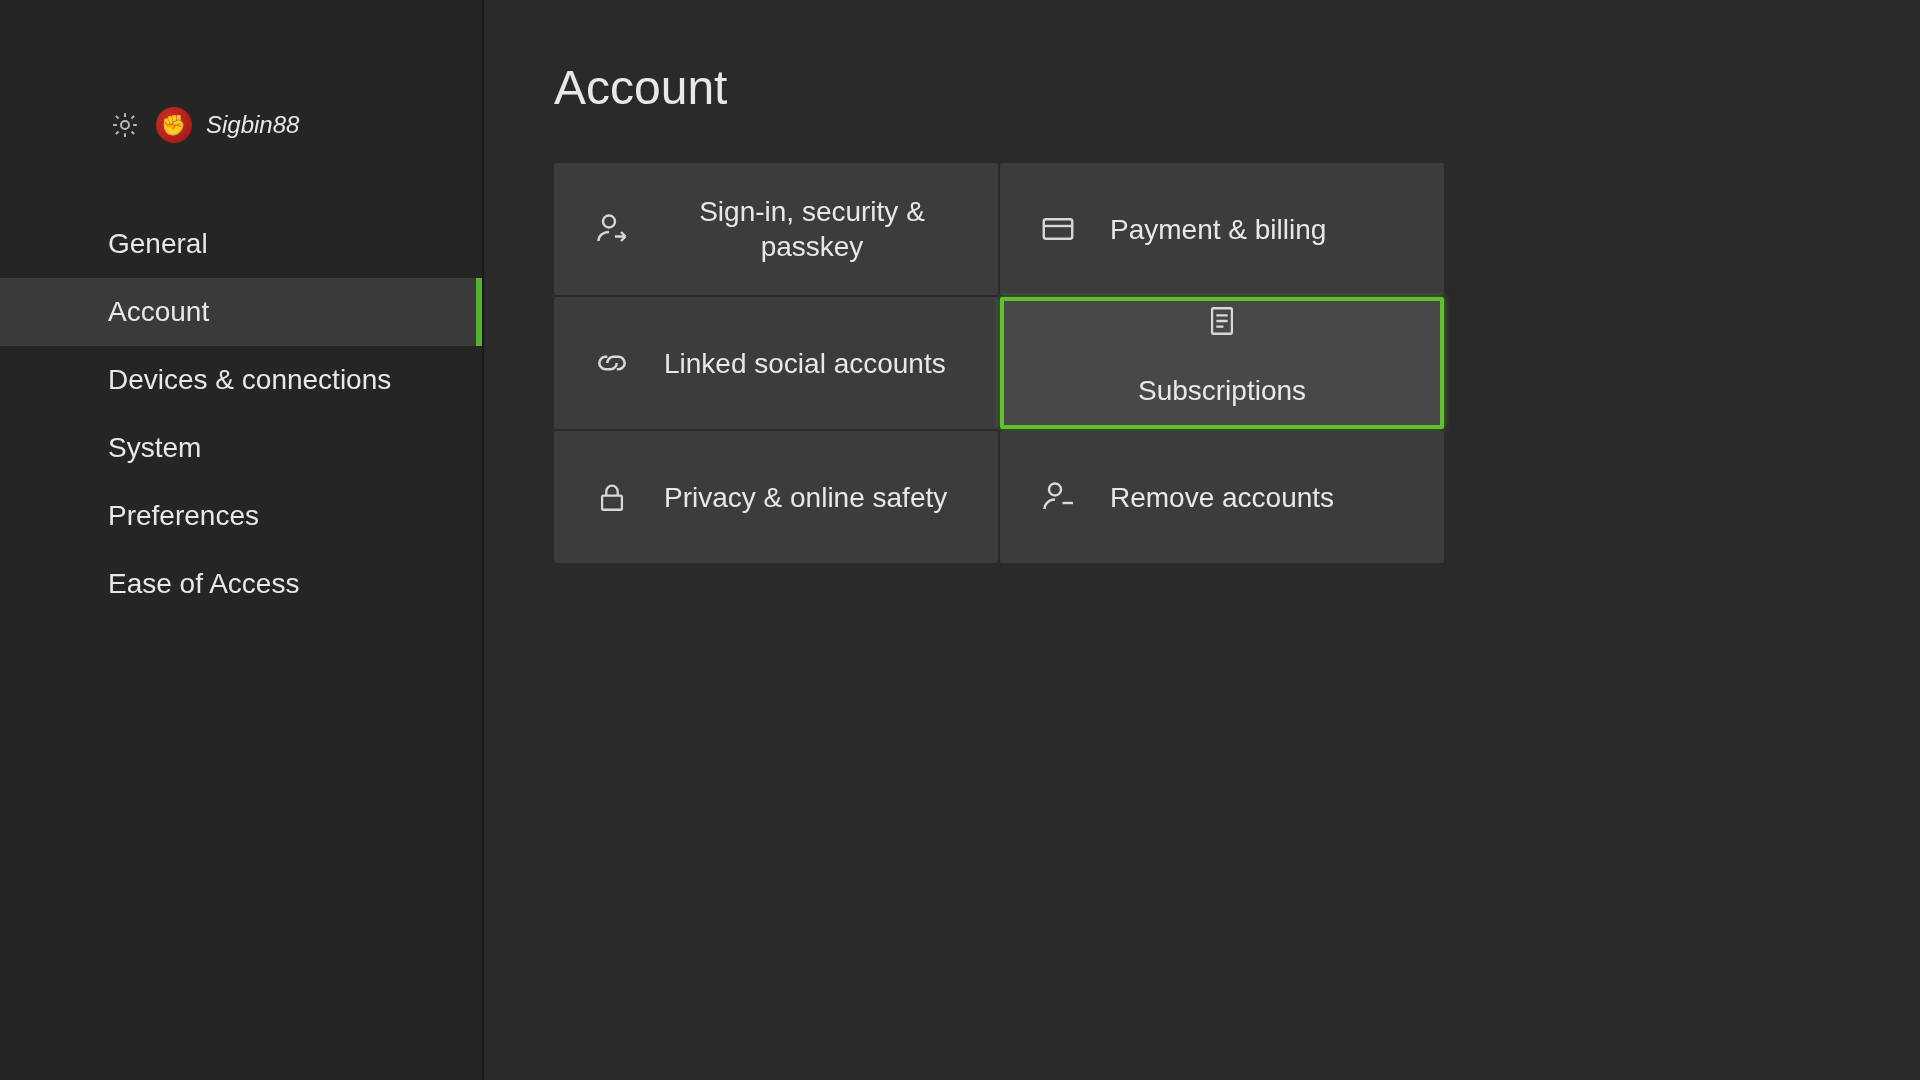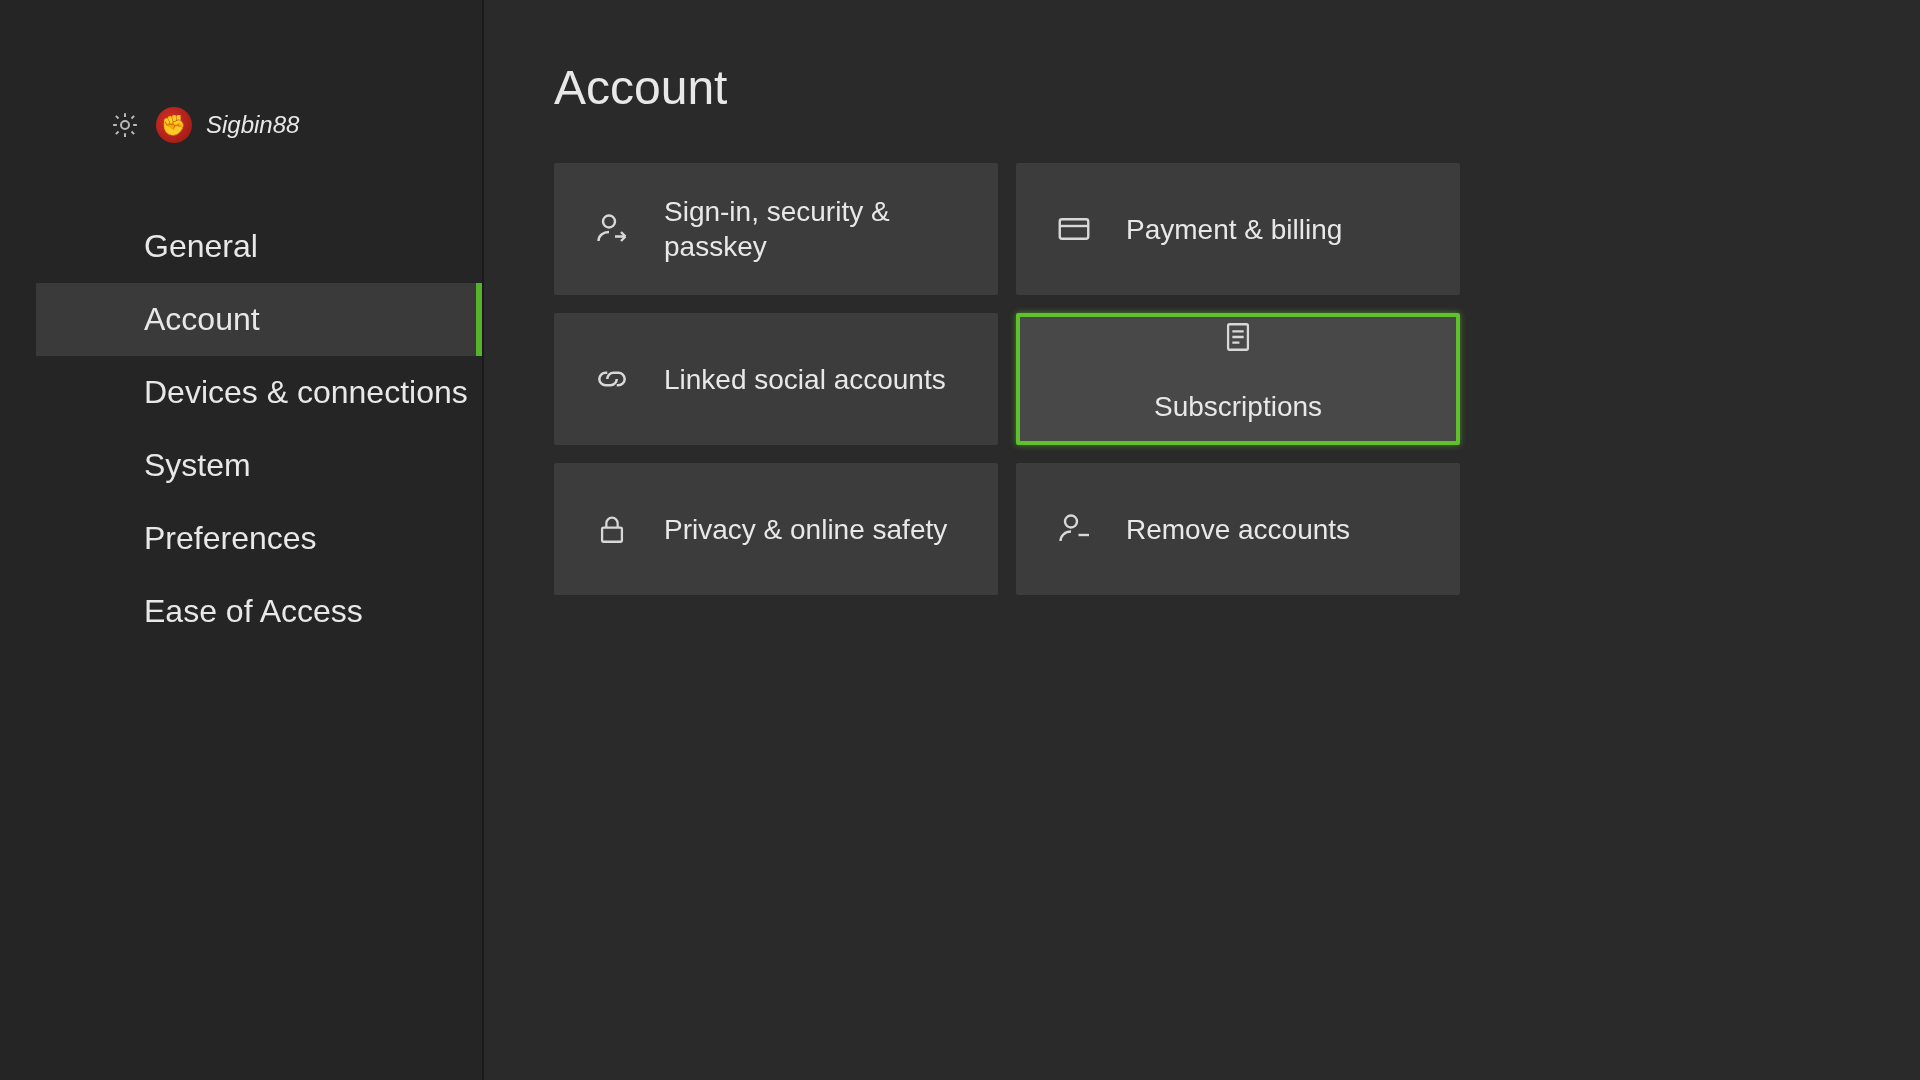--- a/index.html
+++ b/index.html
@@ -33,25 +33,24 @@
   .avatar {
     width: 36px; height: 36px; border-radius: 50%;
     background: radial-gradient(circle at 40% 40%, #d8322a, #a71e17 70%);
     display:flex; align-items:center; justify-content:center;
     color:#222; font-size:20px; font-weight:bold;
   }
   .username { font-size: 24px; color: #e8e8e8; font-style: italic; }
   .nav { margin-top: 40px; display:flex; flex-direction:column; }
   .nav-item {
     padding: 18px 0 18px 108px;
-    font-size: 32px;
+    font-size: 28px;
     color: #e8e8e8;
     position: relative;
     cursor: pointer;
-    margin-left: 36px;
   }
   .nav-item.active {
     background: #3a3a3a;
   }
   .nav-item.active::after {
     content: "";
     position: absolute;
     right: 0; top: 0; bottom: 0;
     width: 6px;
     background: #56b22b;
@@ -62,21 +61,22 @@
   }
   .page-title {
     font-size: 48px;
     font-weight: 400;
     margin-bottom: 48px;
   }
   .tiles {
     display: grid;
     grid-template-columns: 444px 444px;
     grid-auto-rows: 132px;
-    gap: 18px;
+    gap: 2px;
+    text-align: center;
   }
   .tile {
     background: #3c3c3c;
     display: flex;
     align-items: center;
     padding: 0 34px;
     gap: 32px;
     cursor: pointer;
     border: 4px solid transparent;
     border-radius: 2px;

